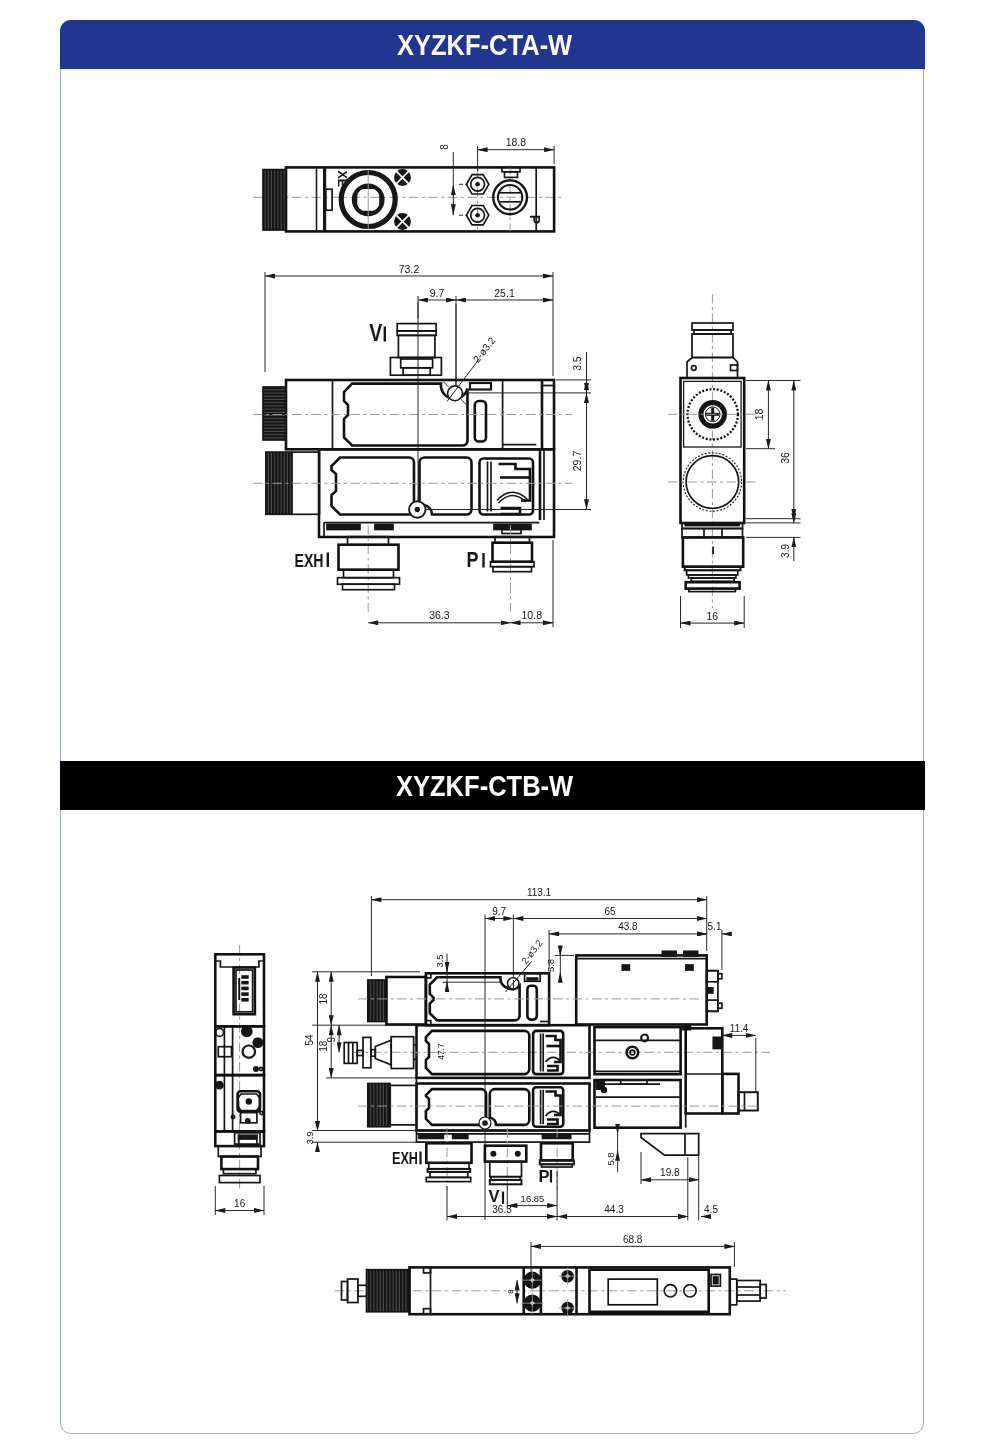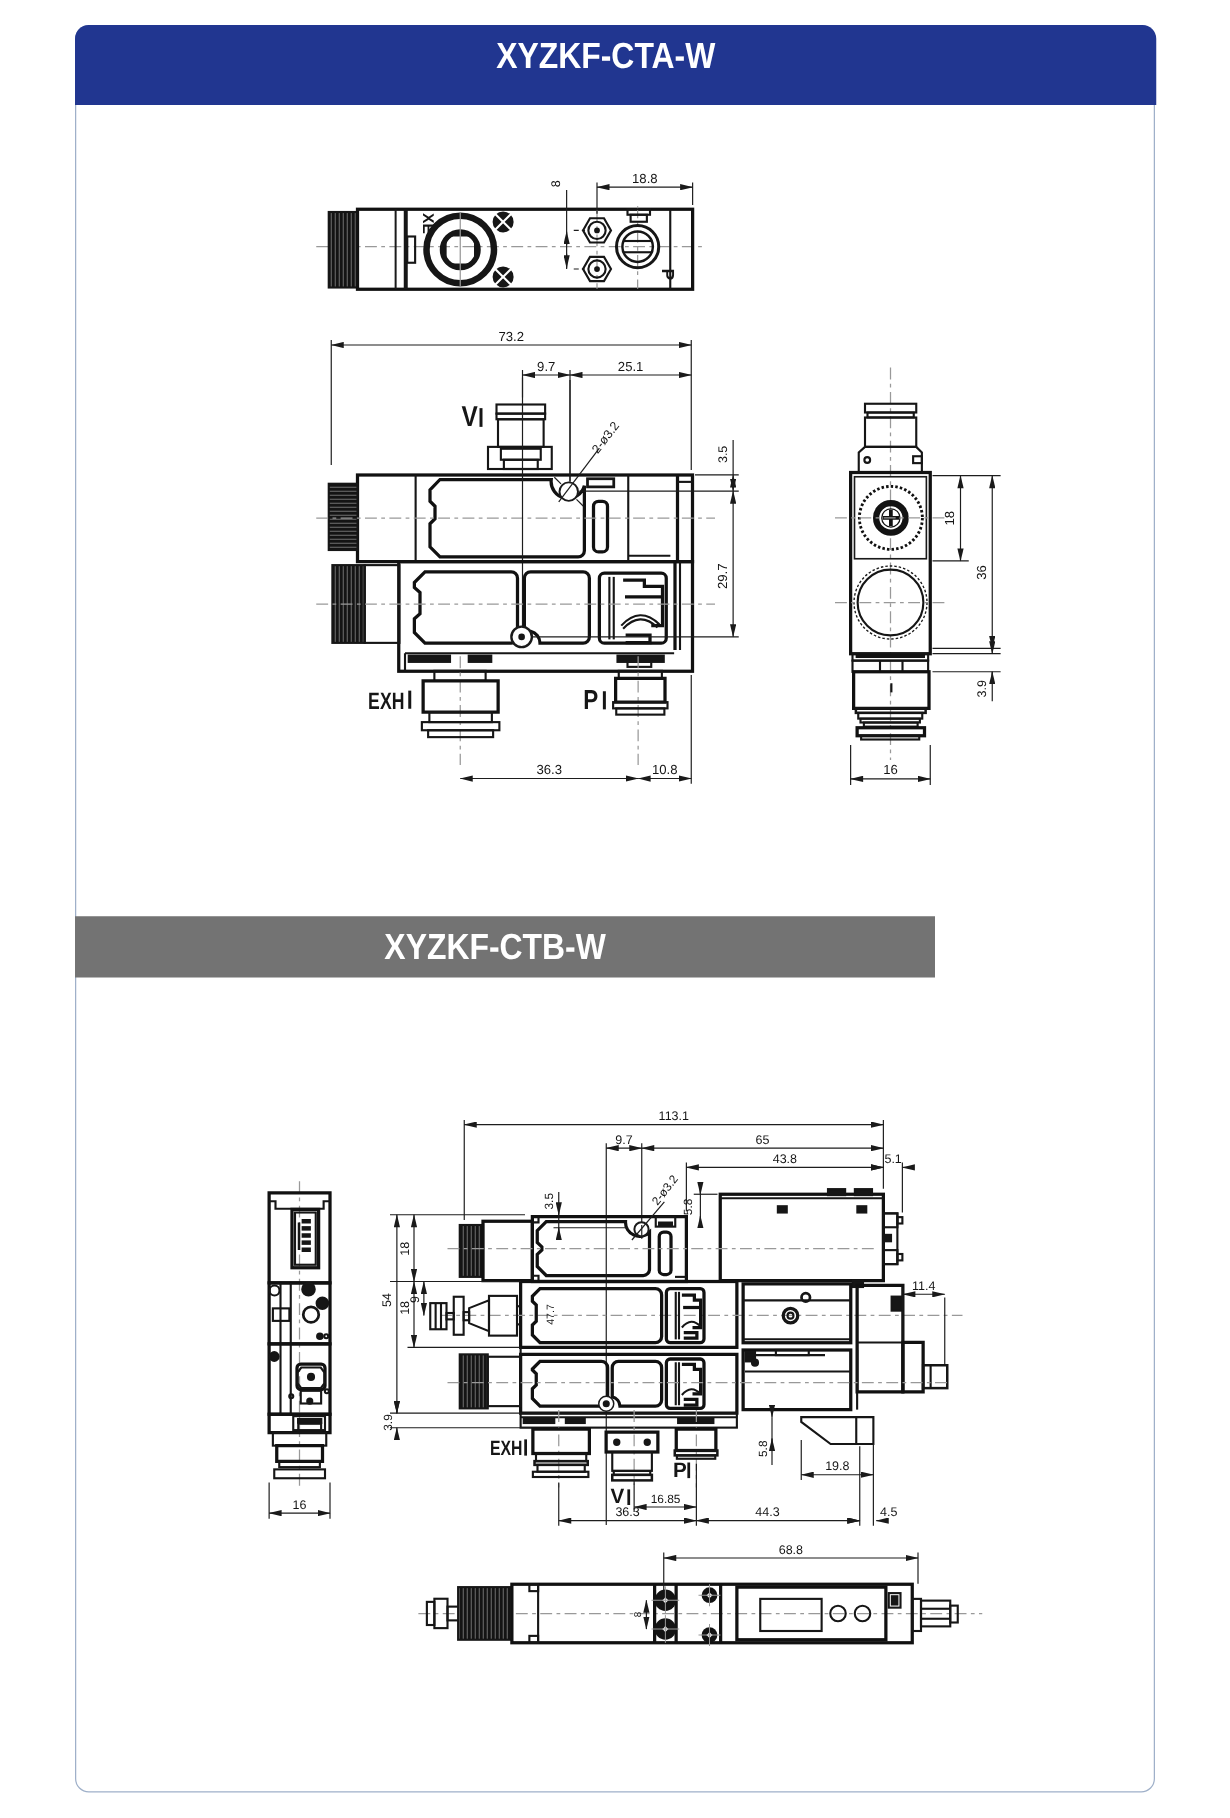--- a/index.html
+++ b/index.html
@@ -1,17 +1,17 @@
 <!DOCTYPE html>
 <html><head><meta charset="utf-8">
 <style>
 html,body{margin:0;padding:0;background:#fff;width:984px;height:1454px;overflow:hidden}
 .frame{position:absolute;left:60px;top:20px;width:864px;height:1414px;border:1px solid #9fb0c9;border-radius:11px;box-sizing:border-box}
-.bar1{position:absolute;left:60px;top:20px;width:865px;height:64px;background:#213690;border-radius:11px 11px 0 0}
-.bar2{position:absolute;left:60px;top:733px;width:688px;height:49px;background:#737373}
+.bar1{position:absolute;left:60px;top:20px;width:865px;height:49px;background:#213690;border-radius:11px 11px 0 0}
+.bar2{position:absolute;left:60px;top:761px;width:865px;height:49px;background:#000000}
 .bt{font-family:"Liberation Sans",sans-serif;font-weight:bold;font-size:29px;color:#fff;text-align:center;line-height:50px;transform:scaleX(0.88) translateX(-9px);transform-origin:center}
 svg text{font-family:"Liberation Sans",sans-serif;fill:#161616}
 .o{fill:none;stroke:#111;stroke-width:2.6}
 .m{fill:none;stroke:#161616;stroke-width:1.7}
 .t{fill:none;stroke:#1d1d1d;stroke-width:0.95}
 .cl{fill:none;stroke:#999;stroke-width:1;stroke-dasharray:9.5 3.5 3 3.5}
 .dt{font-size:10.5px}
 </style></head><body>
 <div class="frame"></div>
 <div class="bar1">

